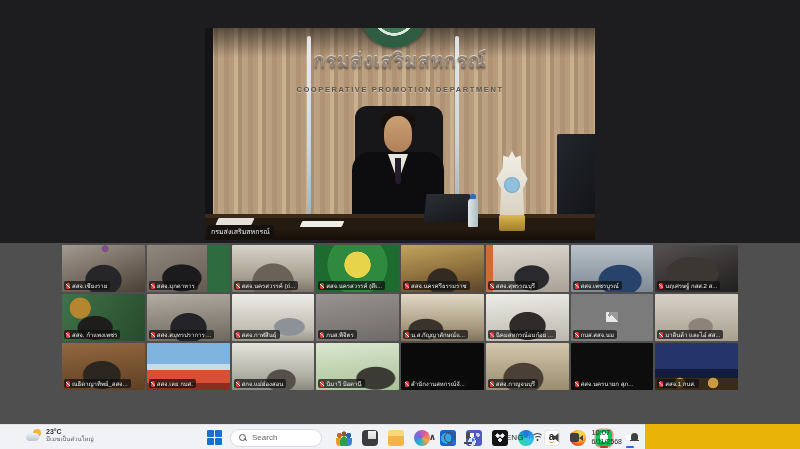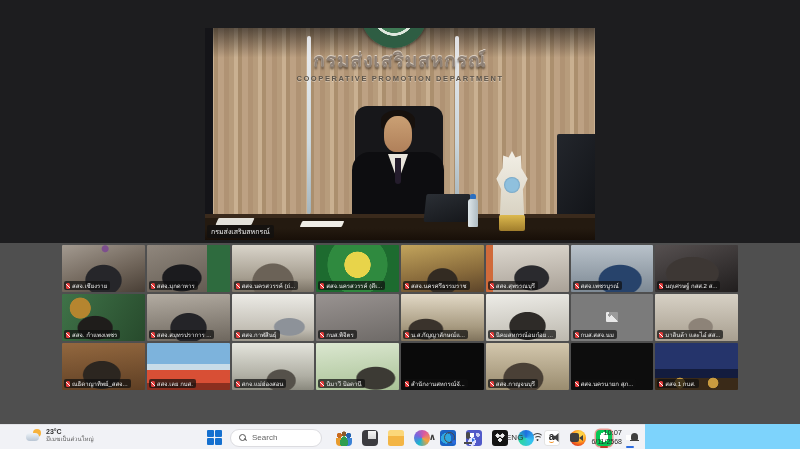--- a/index.html
+++ b/index.html
@@ -1,35 +1,35 @@
 <!DOCTYPE html>
 <html><head>
 <meta charset="utf-8">
 <style>
   html,body{margin:0;padding:0;background:#222;}
   *{box-sizing:border-box;font-family:"Liberation Sans","DejaVu Sans",sans-serif;}
-  .screen{position:relative;width:800px;height:449px;overflow:hidden;background:#7dd3fc;}
+  .screen{position:relative;width:800px;height:449px;overflow:hidden;background:#eab308;}
   
   .speaker-zone{position:absolute;left:0;top:0;width:800px;height:243px;background:#1d1d1f;}
   .gallery-zone{position:absolute;left:0;top:243px;width:800px;height:181px;background:#4f4f4f;}
   
   .main-video{position:absolute;left:205px;top:28px;width:390px;height:212px;overflow:hidden;
     background:
       linear-gradient(180deg,rgba(10,10,12,.55),rgba(0,0,0,0) 14%),
       repeating-linear-gradient(90deg,#b79c7c 0 5px,#c9b091 5px 9px,#ab8f6e 9px 13px,#bda183 13px 19px,#b09374 19px 24px);}
   .mv-leftband{position:absolute;left:0;top:0;width:8px;height:100%;background:#141418;}
   .led{position:absolute;top:8px;bottom:26px;width:4px;background:linear-gradient(180deg,#f4f8ff,#cfe2ef 60%,#9fb6c4);opacity:.85;border-radius:2px;}
   .led.l1{left:102px}.led.l2{left:250px}
   .emblem{position:absolute;left:156px;top:-46px;width:66px;height:66px;border-radius:50%;
     background:radial-gradient(circle at 50% 50%,#3f7a55 0 38%,#dfe8df 39% 44%,#2e5d43 45% 78%,#cfd9cf 79% 84%,#24503a 85%);
     box-shadow:0 1px 3px rgba(0,0,0,.5);}
   .sign-wrap{position:absolute;left:50px;right:50px;top:22px;text-align:center;}
   .sign-thai{font-size:19px;font-weight:bold;color:#8e8176;letter-spacing:1px;
     text-shadow:0 -1px 0 #dbd0c3,0 2px 2px rgba(40,30,20,.55);line-height:1.2;}
-  .sign-eng{margin-top:1px;font-size:7.5px;font-weight:bold;color:#5d554b;letter-spacing:1.6px;
+  .sign-eng{margin-top:12px;font-size:7.5px;font-weight:bold;color:#5d554b;letter-spacing:1.6px;
     text-shadow:0 1px 0 rgba(255,255,255,.35);}
   .monitor-r{position:absolute;left:352px;top:106px;width:40px;height:98px;background:linear-gradient(120deg,#23262c,#101216);border-radius:2px;}
   .chair{position:absolute;left:150px;top:78px;width:88px;height:120px;background:#17171a;border-radius:12px 12px 0 0;}
   .hair{position:absolute;left:176px;top:82px;width:34px;height:20px;background:#17110d;border-radius:50% 50% 20% 20%;}
   .head{position:absolute;left:179px;top:88px;width:28px;height:36px;background:linear-gradient(180deg,#caa074,#b0805a);border-radius:46% 46% 42% 42%;}
   .suit{position:absolute;left:147px;top:124px;width:92px;height:90px;background:#0d0d10;border-radius:18px 18px 0 0;}
   .shirt{position:absolute;left:183px;top:126px;width:20px;height:28px;background:#e9e5dc;clip-path:polygon(0 0,100% 0,50% 100%);}
   .tie{position:absolute;left:190px;top:130px;width:6px;height:26px;background:#241c2c;border-radius:0 0 3px 3px;}
   .desk{position:absolute;left:0;top:186px;width:100%;height:26px;background:linear-gradient(180deg,#3a2a1c 0 14%,#241a10 15% 55%,#180f08);}
   .papers{position:absolute;left:12px;top:190px;width:36px;height:7px;background:#e3e1da;transform:skewX(-24deg);border-radius:1px;}
@@ -114,21 +114,21 @@
   .lang{font-size:8px;color:#2f2f2f;padding-left:25px;}
   .wifi{position:relative;width:13px;height:10px;}
   .wifi b{position:absolute;left:50%;border:1.3px solid #3f3f3f;border-color:#3f3f3f transparent transparent transparent;border-radius:50%;}
   .wifi b:nth-child(1){width:13px;height:13px;margin-left:-6.5px;top:0;}
   .wifi b:nth-child(2){width:8px;height:8px;margin-left:-4px;top:3px;}
   .wifi b:nth-child(3){width:3px;height:3px;margin-left:-1.5px;top:6px;border-top-width:2px;}
   .vol{width:10px;height:10px;background:#3f3f3f;clip-path:polygon(0 32%,32% 32%,62% 5%,62% 95%,32% 68%,0 68%);}
   .cam{position:relative;width:13px;height:9px;}
   .cam::before{content:"";position:absolute;left:0;top:0;width:9px;height:9px;background:#3f3f3f;border-radius:2px;}
   .cam::after{content:"";position:absolute;right:0;top:1.5px;width:0;height:0;border-right:4px solid #3f3f3f;border-top:3px solid transparent;border-bottom:3px solid transparent;}
-  .clock{text-align:right;line-height:1.25;}
+  .clock{line-height:1.25;}
   .clock .t{font-size:7.5px;color:#2a2a2a;}
   .clock .d{font-size:7px;color:#2a2a2a;}
   .bell{position:relative;width:9px;height:10px;}
   .bell::before{content:"";position:absolute;left:1px;top:0;width:7px;height:7px;background:#3f3f3f;border-radius:50% 50% 15% 15%;}
   .bell::after{content:"";position:absolute;left:0;top:7px;width:9px;height:1.4px;background:#3f3f3f;}
 </style>
 </head>
 <body>
 
 <div class="screen">

